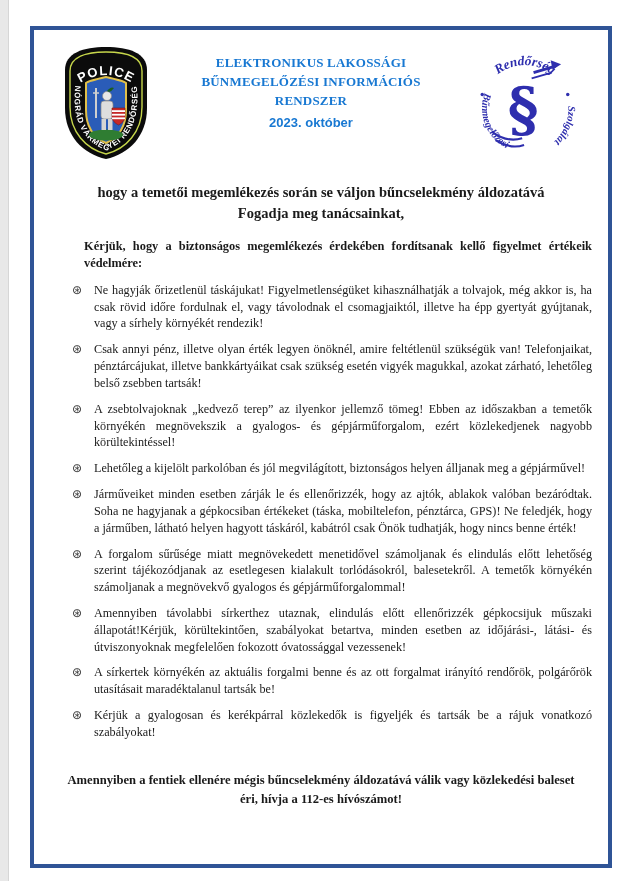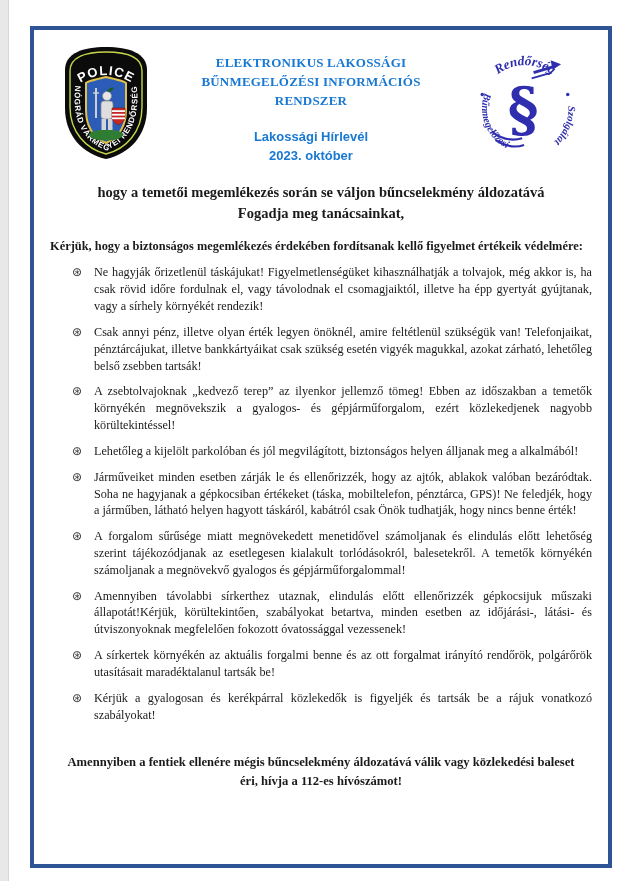--- a/index.html
+++ b/index.html
@@ -40,21 +40,21 @@
   
   .doc-title {
     text-align:center; font-weight:bold; font-size:14.5px;
     line-height:1.45; margin-top:16px;
   }
   .intro {
     font-size:12.2px; line-height:1.38; text-align:justify; margin-top:16px;
   }
   .sec-heading {
     font-weight:bold; font-size:12.4px; line-height:1.4;
-    text-align:justify; margin-top:14px;
+    text-align:justify; margin-top:14px;margin-left:34px;
   }
   ul.tips { list-style:none; margin-top:9px; }
   ul.tips li {
     position:relative; margin:0 0 9px 22px; padding-left:22px;
     font-size:12.2px; line-height:1.38; text-align:justify;
   }
   ul.tips li .marker {
     position:absolute; left:0; top:0; font-size:12px; color:#333;
     font-family:"DejaVu Sans", sans-serif;
   }
@@ -104,21 +104,20 @@
             <path d="M61,64 h13 v9 c0,5 -6.5,8 -6.5,8 c0,0 -6.5,-3 -6.5,-8 Z" fill="#c62828" stroke="#7a1616" stroke-width="0.6"></path>
             <rect x="61" y="66.2" width="13" height="1.8" fill="#ffffff"></rect>
             <rect x="61" y="69.8" width="13" height="1.8" fill="#ffffff"></rect>
             <rect x="61" y="73.4" width="13" height="1.8" fill="#ffffff"></rect>
           </g>
         </svg>
       </div>
 
       <div class="hdr-center">
         <div class="sys-title">ELEKTRONIKUS LAKOSSÁGI BŰNMEGELŐZÉSI INFORMÁCIÓS RENDSZER</div>
-        <div class="newsletter">Lakossági Hírlevél</div>
         <div class="issue-date">2023. október</div>
       </div>
 
       <div class="hdr-emblem">
         <svg width="130" height="114" viewBox="0 0 130 120">
           <defs>
             <path id="emb-top" d="M19,64 A46,46 0 0 1 111,64"></path>
             <path id="emb-left" d="M24,44 A47,47 0 0 0 49,107"></path>
             <path id="emb-right" d="M107,46 A47,47 0 0 1 83,107"></path>
           </defs>
@@ -150,21 +149,21 @@
       <div>hogy a temetői megemlékezés során se váljon bűncselekmény áldozatává</div>
       <div>Fogadja meg tanácsainkat,</div>
     </div>
 
 
     <div class="sec-heading">Kérjük, hogy a biztonságos megemlékezés érdekében fordítsanak kellő figyelmet értékeik védelmére:</div>
     <ul class="tips">
       <li><span class="marker">⊛</span><span>Ne hagyják őrizetlenül táskájukat! Figyelmetlenségüket kihasználhatják a tolvajok, még akkor is, ha csak rövid időre fordulnak el, vagy távolodnak el csomagjaiktól, illetve ha épp gyertyát gyújtanak, vagy a sírhely környékét rendezik!</span></li>
       <li><span class="marker">⊛</span><span>Csak annyi pénz, illetve olyan érték legyen önöknél, amire feltétlenül szükségük van! Telefonjaikat, pénztárcájukat, illetve bankkártyáikat csak szükség esetén vigyék magukkal, azokat zárható, lehetőleg belső zsebben tartsák!</span></li>
       <li><span class="marker">⊛</span><span>A zsebtolvajoknak „kedvező terep” az ilyenkor jellemző tömeg! Ebben az időszakban a temetők környékén megnövekszik a gyalogos- és gépjárműforgalom, ezért közlekedjenek nagyobb körültekintéssel!</span></li>
-      <li><span class="marker">⊛</span><span>Lehetőleg a kijelölt parkolóban és jól megvilágított, biztonságos helyen álljanak meg a alkalmából!</span></li>
+      <li><span class="marker">⊛</span><span>Lehetőleg a kijelölt parkolóban és jól megvilágított, biztonságos helyen álljanak meg a gépjárművel!</span></li>
       <li><span class="marker">⊛</span><span>Járműveiket minden esetben zárják le és ellenőrizzék, hogy az ajtók, ablakok valóban bezáródtak. Soha ne hagyjanak a gépkocsiban értékeket (táska, mobiltelefon, pénztárca, GPS)! Ne feledjék, hogy a járműben, látható helyen hagyott táskáról, kabátról csak Önök tudhatják, hogy nincs benne érték!</span></li>
     </ul>
 
     <ul class="tips">
       <li><span class="marker">⊛</span><span>A forgalom sűrűsége miatt megnövekedett menetidővel számoljanak és elindulás előtt lehetőség szerint tájékozódjanak az esetlegesen kialakult torlódásokról, balesetekről. A temetők környékén számoljanak a megnövekvő gyalogos és gépjárműforgalommal!</span></li>
       <li><span class="marker">⊛</span><span>Amennyiben távolabbi sírkerthez utaznak, elindulás előtt ellenőrizzék gépkocsijuk műszaki állapotát!Kérjük, körültekintően, szabályokat betartva, minden esetben az időjárási-, látási- és útviszonyoknak megfelelően fokozott óvatossággal vezessenek!</span></li>
       <li><span class="marker">⊛</span><span>A sírkertek környékén az aktuális forgalmi benne és az ott forgalmat irányító rendőrök, polgárőrök utasításait maradéktalanul tartsák be!</span></li>
       <li><span class="marker">⊛</span><span>Kérjük a gyalogosan és kerékpárral közlekedők is figyeljék és tartsák be a rájuk vonatkozó szabályokat!</span></li>
     </ul>
 

